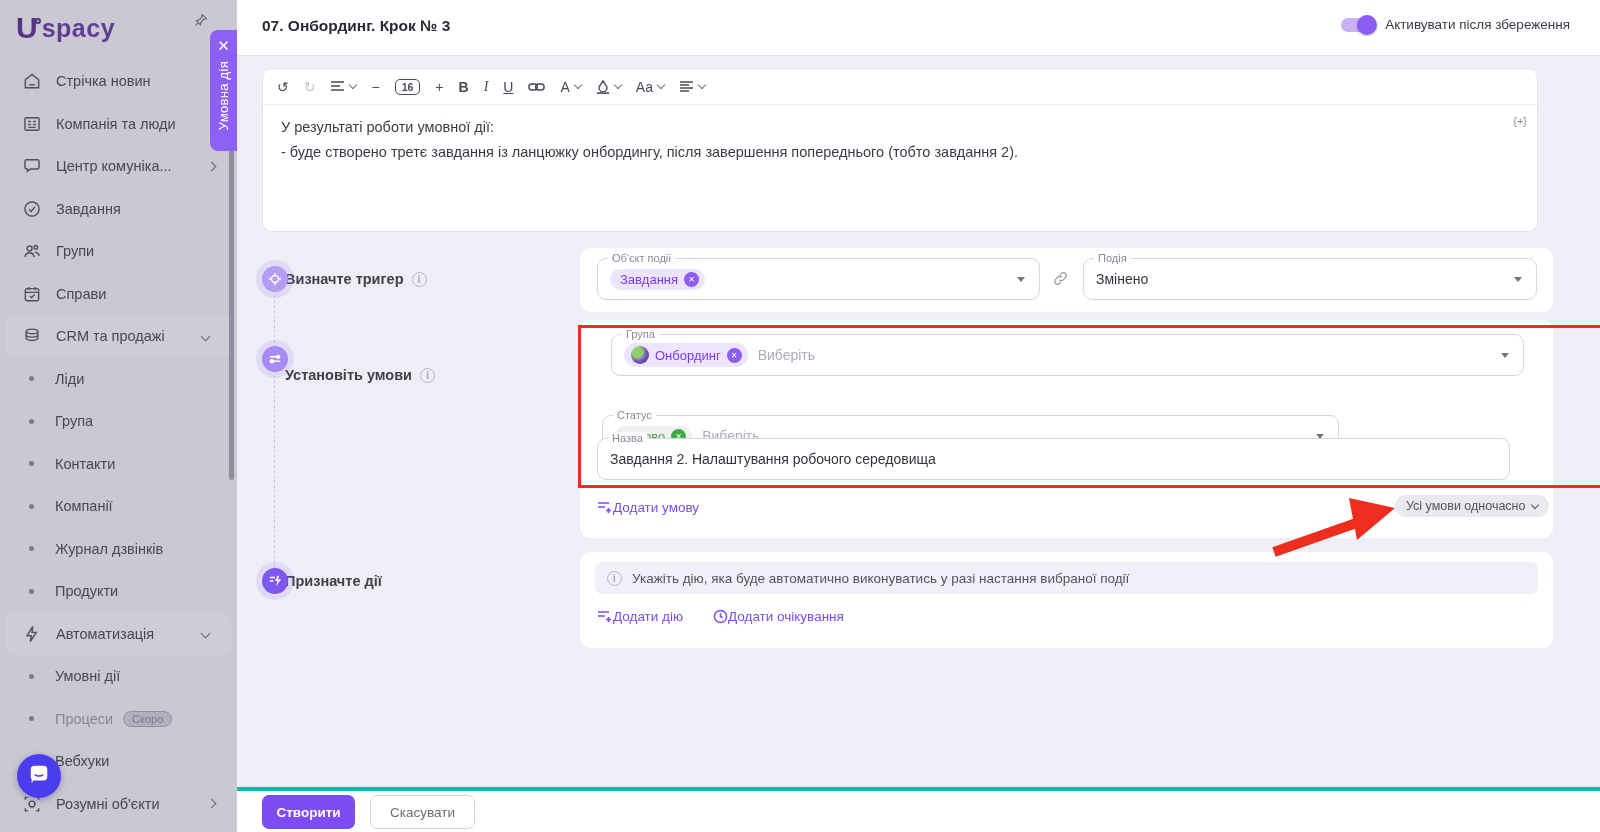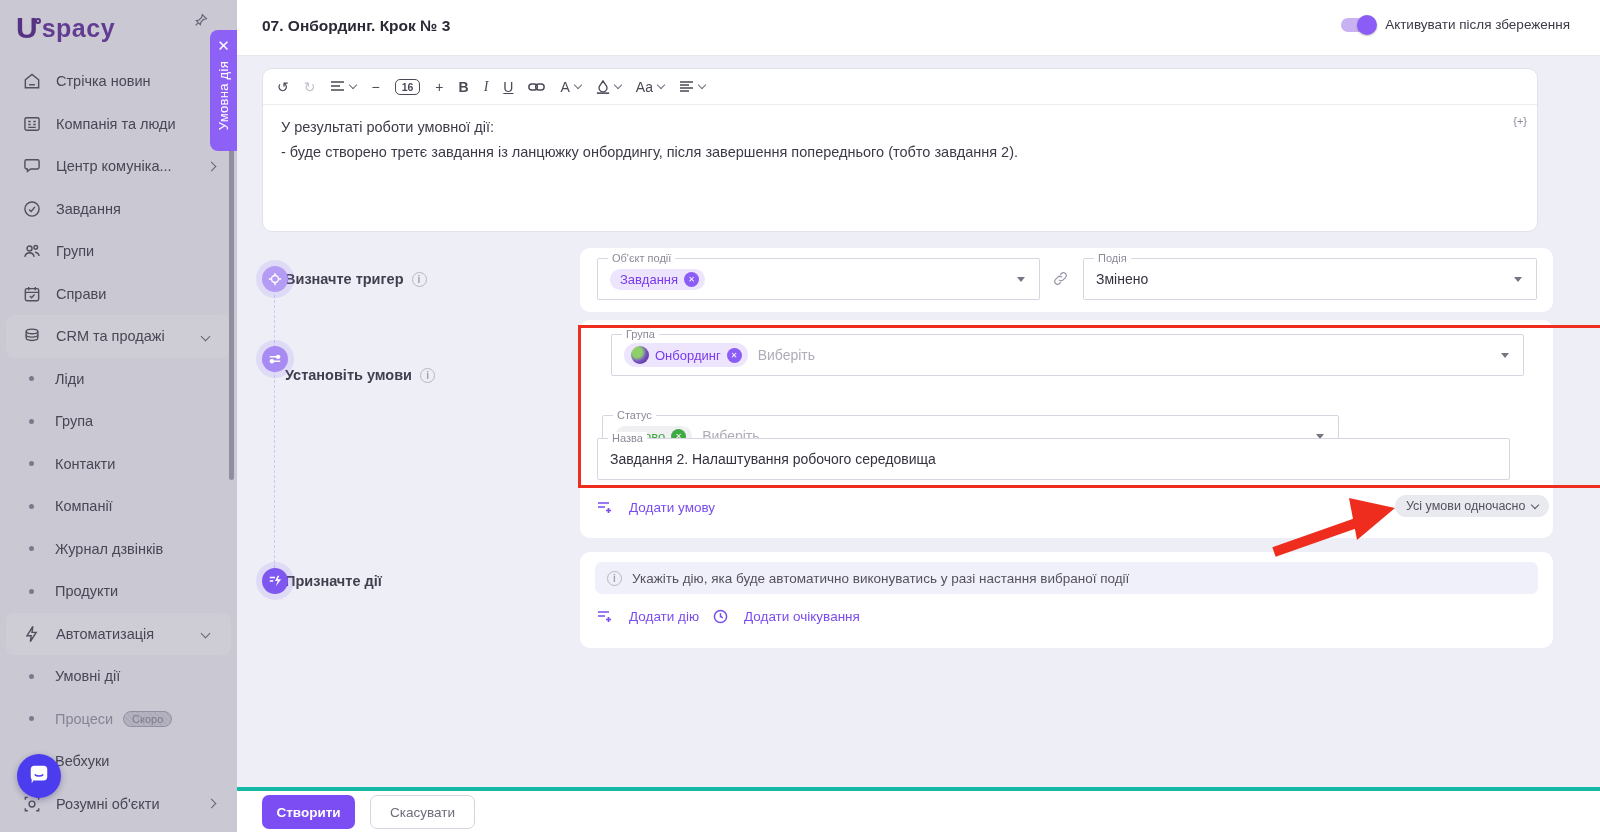--- a/index.html
+++ b/index.html
@@ -59,35 +59,35 @@
 
   
   .step-circle { position:absolute; left:25px; width:26px; height:26px; border-radius:50%; display:flex; align-items:center; justify-content:center; z-index:2; }
   .halo { position:absolute; left:19px; width:38px; height:38px; border-radius:50%; background:rgba(148,111,246,0.15); z-index:1; }
   .step-label { position:absolute; left:48px; font-size:14.5px; font-weight:700; color:#413e4e; display:flex; align-items:center; gap:8px; }
   .info-i { width:15px; height:15px; border-radius:50%; border:1.4px solid #b9b7c4; color:#a3a1ae; font-size:10px; display:inline-flex; align-items:center; justify-content:center; font-weight:600; font-style:normal; }
   #step-line { position:absolute; left:37px; top:295px; height:273px; border-left:1.5px dashed #cfc3f3; z-index:0; }
 
   
   .panel { position:absolute; left:343px; width:973px; background:#fff; border-radius:10px; }
-  .field { position:absolute; border:1px solid #d7d5df; border-radius:2px; background:#fff; }
+  .field { position:absolute; border:1px solid #d7d5df; border-radius:9px; background:#fff; }
   .flabel { position:absolute; top:-7px; left:10px; background:#fff; padding:0 4px; font-size:11px; color:#8c8a99; }
   .fbody { display:flex; align-items:center; height:100%; padding:0 12px; gap:10px; }
   .dd-arrow { position:absolute; right:14px; top:50%; margin-top:-2px; width:0; height:0; border-left:4.5px solid transparent; border-right:4.5px solid transparent; border-top:5px solid #77747f; }
   .chip { display:inline-flex; align-items:center; gap:6px; border-radius:13px; padding:3px 6px 3px 10px; font-size:13px; }
   .chip.purple { background:#ece5fd; color:#7c3aed; }
   .chip.grey { background:#f0f0f3; color:#3fa944; }
   .chip-x { width:15px; height:15px; border-radius:50%; color:#fff; font-size:8px; display:inline-flex; align-items:center; justify-content:center; }
   .chip-x.p { background:#8b5cf6; }
   .chip-x.g { background:#3fa944; }
   .chip-avatar { width:18px; height:18px; border-radius:50%; margin-left:-3px;
     background:radial-gradient(circle at 35% 35%, #8fd06a 0 30%, #7a52c9 55%, #3e2b6e 100%); }
   .placeholder { color:#aeacb8; font-size:14px; }
   .fvalue { font-size:14px; color:#35323f; }
-  .link-btn { display:inline-flex; align-items:center; gap:16px; color:#7a4cf0; font-size:13.5px; font-weight:500; }
+  .link-btn { display:inline-flex; align-items:center; gap:0; color:#7a4cf0; font-size:13.5px; font-weight:500; }
   #red-rect { position:absolute; left:341px; top:325px; width:1211px; height:163px; border:3px solid #ee2d1f; z-index:6; }
   #mode-pill { position:absolute; left:1158px; top:495px; height:22px; background:#e9e9f0; border-radius:12px; display:flex; align-items:center; gap:7px; padding:0 11px; font-size:12.5px; color:#55525f; }
   #red-arrow { position:absolute; left:1032px; top:496px; z-index:7; }
   #name-input { width:100%; height:100%; border:none; outline:none; font-size:14px; color:#35323f; font-family:"Liberation Sans", sans-serif; background:transparent; padding:0 12px; }
 
   #info-box { position:absolute; left:15px; top:10px; width:943px; height:32px; background:#eff0fa; border-radius:7px; display:flex; align-items:center; gap:10px; padding:0 12px; font-size:13.5px; color:#55525e; }
 
   
   #footer { position:absolute; left:0; top:787px; width:1363px; height:45px; background:#fff; border-top:4px solid #14b8a6; }
   .btn { position:absolute; top:4px; height:34px; border-radius:7px; font-size:13.5px; display:flex; align-items:center; justify-content:center; font-family:"Liberation Sans", sans-serif; }

